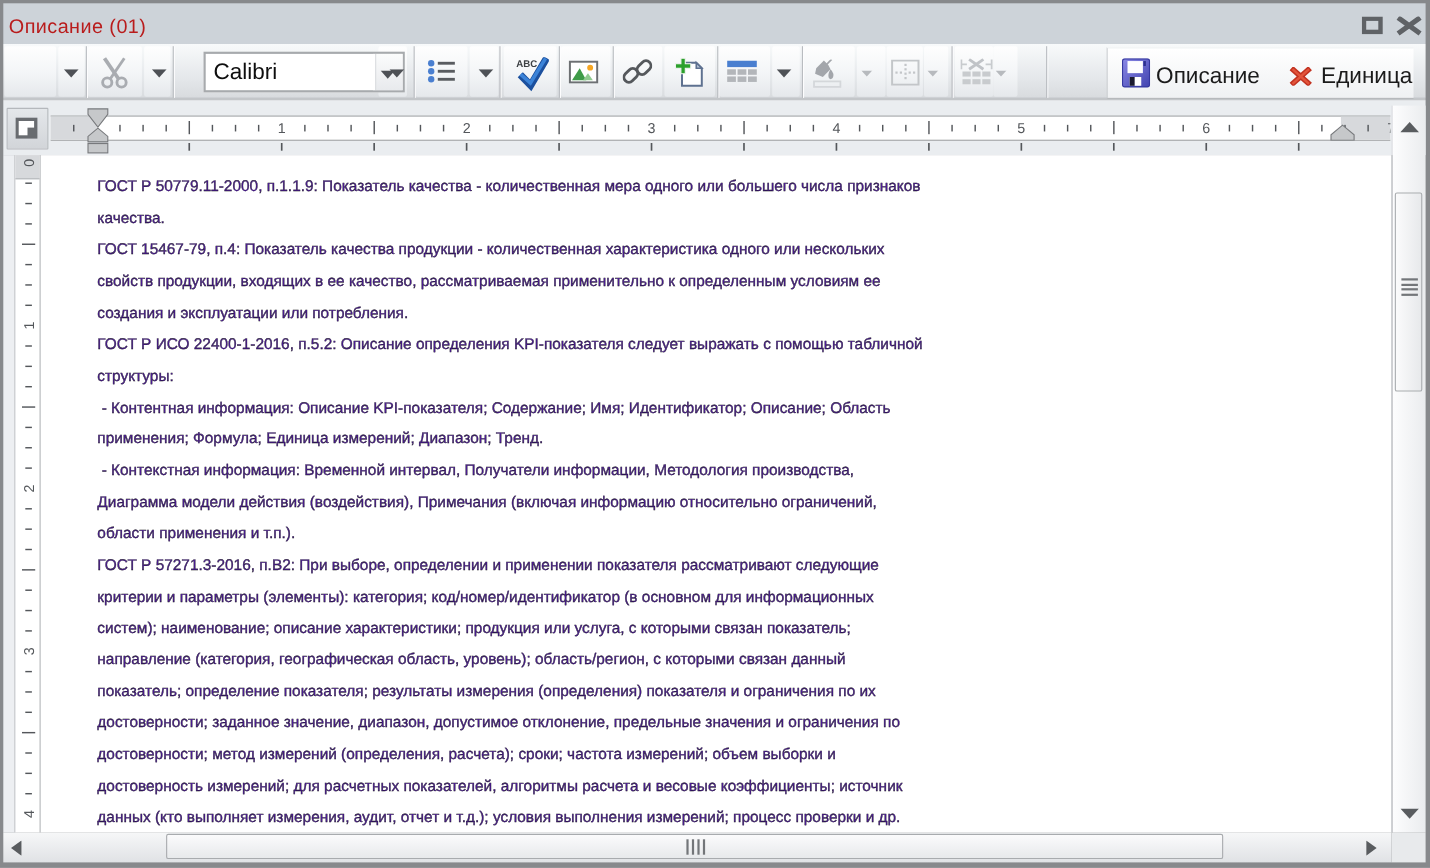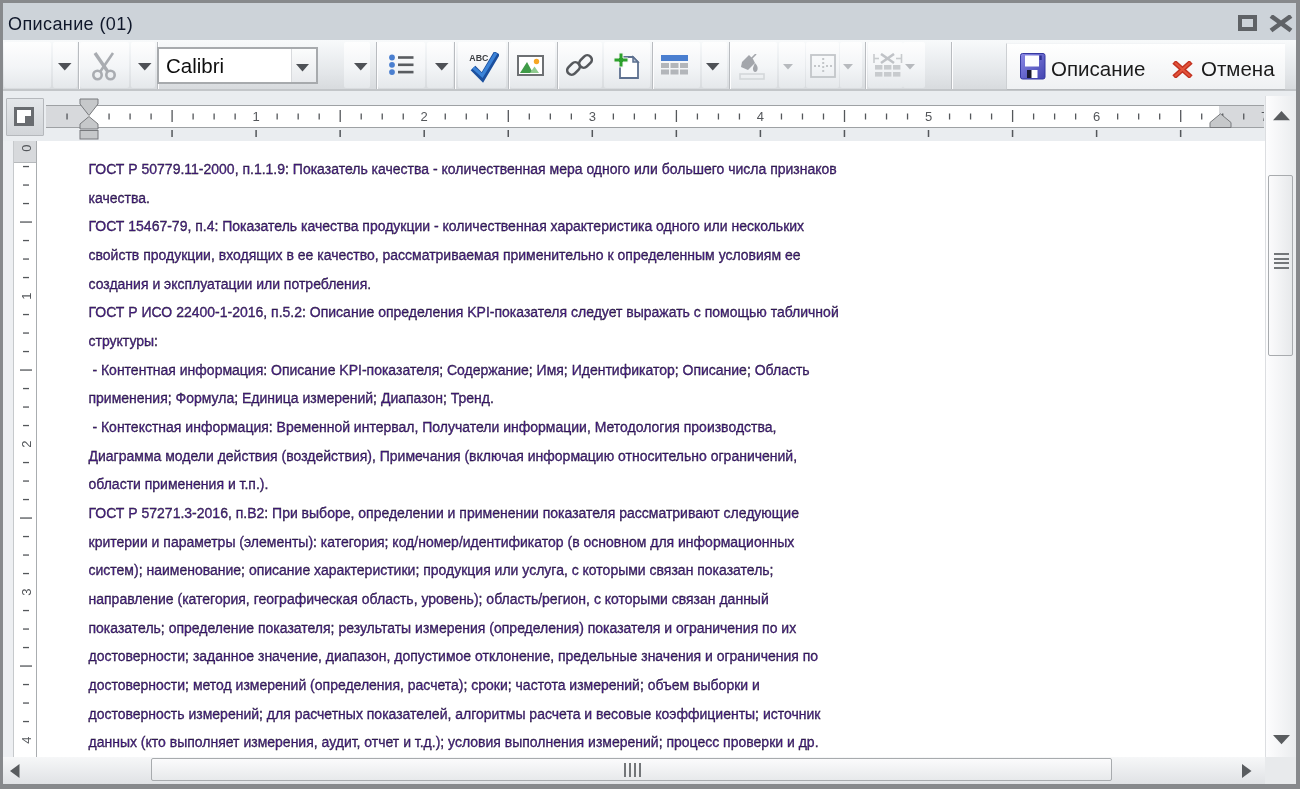--- a/index.html
+++ b/index.html
@@ -1,23 +1,23 @@
 <!DOCTYPE html>
 <html><head><meta charset="utf-8"><style>
 *{margin:0;padding:0;box-sizing:border-box}
 html,body{width:1300px;height:789px}
 body{position:relative;background:#87898c;font-family:"Liberation Sans",sans-serif;overflow:hidden}
 .abs{position:absolute}
 #titlebar{left:3px;top:3px;width:1293px;height:37px;background:#cdd3d9}
-#title{left:5px;top:10.5px;font-size:18px;letter-spacing:0.4px;color:#0f172a}
+#title{left:5px;top:10.5px;font-size:18px;letter-spacing:0.4px;color:#b91c1c}
 #toolbar{left:3px;top:40px;width:1293px;height:51px;background:linear-gradient(#f8fafb,#e4e7ea 65%,#d8dbde);border-bottom:2px solid #c3c6c9}
 .cell{position:absolute;top:2px;height:46px;background:linear-gradient(#fefefe,#f3f5f7 55%,#e5e8eb);border-radius:2px}
 .sep{position:absolute;top:2px;height:47px;width:1px;background:#b9bcc0;box-shadow:1px 0 0 #fdfdfe}
 .tbi{position:absolute}
-#combo{left:154px;top:7px;width:161px;height:37px;border:2px solid #a7aaad;background:#fff}
+#combo{left:182px;top:7px;width:183px;height:37px;border:2px solid #a7aaad;background:#fff}
 #combo .txt{position:absolute;left:7px;top:4.9px;font-size:20.5px;color:#0e0e0e}
 #combo .btn{position:absolute;right:0;top:0;width:27px;height:33px;background:linear-gradient(#fbfcfc,#e8eaed);border-left:2px solid #fff;box-shadow:inset 1px 0 0 #d8dadd}
 #savepanel{left:1003px;top:3px;width:279px;height:47px;background:linear-gradient(#ffffff,#eff1f3);border-left:1px solid #cdd0d3;border-bottom:1px solid #b6b9bc;border-top:1px solid #f2f4f6}
 .btxt{position:absolute;top:12.8px;font-size:20.5px;line-height:24px;color:#1b1b1b}
 #rulerrow{left:3px;top:91px;width:1293px;height:50px;background:#eaedf0}
 #cornerbtn{left:3px;top:7px;width:38px;height:38px;border:1px solid #b5b8bc;background:linear-gradient(#e4e7ea,#d2d5d9);border-radius:1px}
 #hrband{left:43px;top:14px;width:1218px;height:23px;background:#fff;border-top:1px solid #9ea1a4;border-bottom:1px solid #9ea1a4}
 .rgray{position:absolute;top:1px;height:21px;background:#d7d9dc}
 #vruler{left:13px;top:141px;width:24px;height:616px;background:#fff;border-left:1px solid #c6c9cc;border-right:1px solid #aaadb0}
 #vrgray{position:absolute;left:0;top:0;width:22px;height:22px;background:#d7d9dc;border-bottom:1px solid #b6b9bc}
@@ -196,21 +196,21 @@
       <rect x="5" y="2.5" width="14" height="11" fill="#fdfdff"></rect>
       <rect x="19.5" y="2.5" width="2.2" height="4.5" fill="#2c2f8f"></rect>
       <rect x="7" y="17" width="10.5" height="8" fill="#fff"></rect>
       <rect x="7" y="17" width="4.5" height="8" fill="#1a1a30"></rect>
     </svg>
     <span class="btxt" style="left:44px">Описание</span>
     <svg style="position:absolute;left:165px;top:17px" width="21" height="17" viewBox="0 0 21 17">
       <path d="M2 1 L19 16 M19 1 L2 16" stroke="#c23220" stroke-width="5"></path>
       <path d="M3 1.8 L18 15.2 M18 1.8 L3 15.2" stroke="#e2543b" stroke-width="2.2"></path>
     </svg>
-    <span class="btxt" style="left:194px">Отмена</span>
+    <span class="btxt" style="left:194px">Единица</span>
   </div>
 </div>
 <div class="abs" id="rulerrow">
   <div class="abs" id="cornerbtn">
     <svg style="position:absolute;left:7px;top:7px" width="22" height="22" viewBox="0 0 22 22">
       <rect x="1.5" y="2.5" width="17" height="16" fill="#fff" stroke="#696c70" stroke-width="3"></rect>
       <rect x="11" y="10" width="7.5" height="8.5" fill="#696c70"></rect>
     </svg>
   </div>
   <div class="abs" id="hrband">

